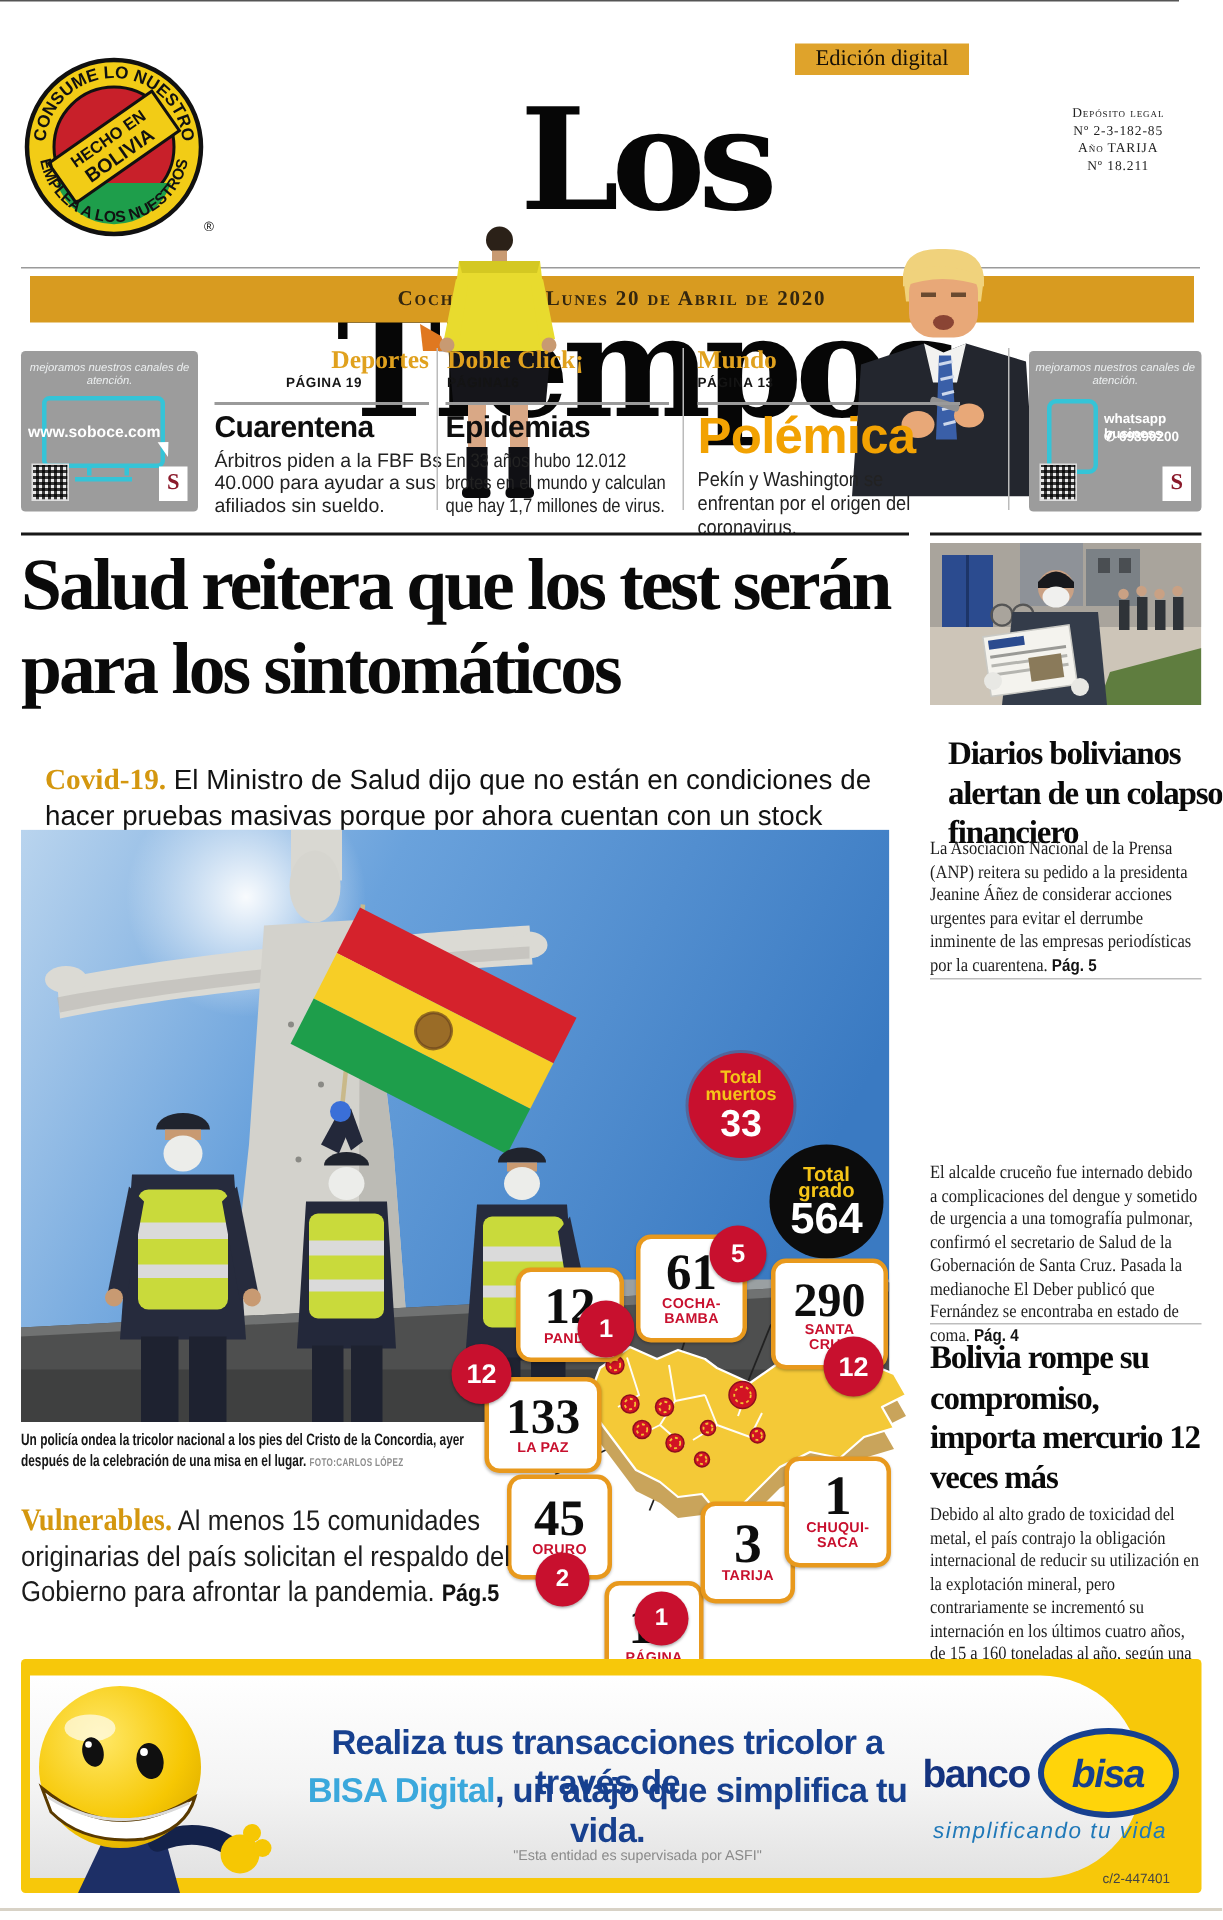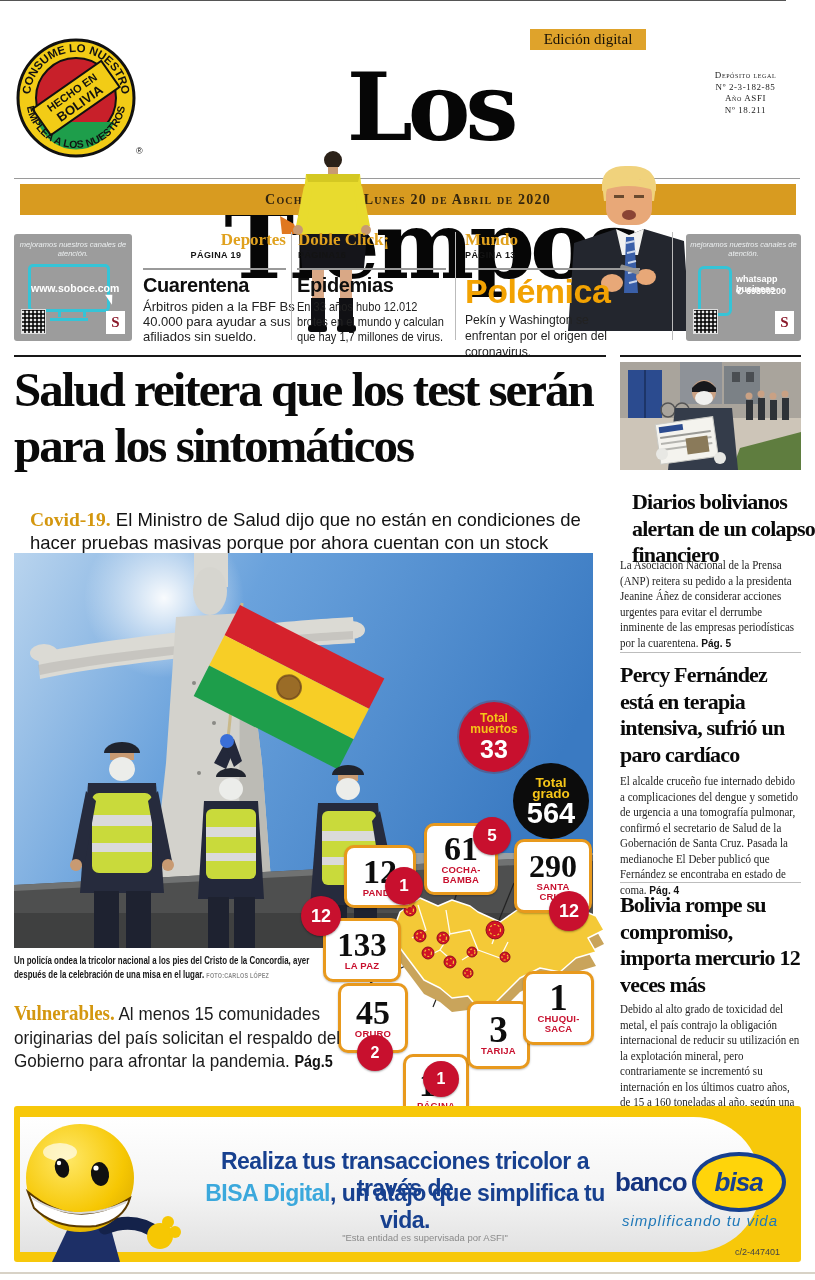--- a/index.html
+++ b/index.html
@@ -22,21 +22,21 @@
            display:flex;align-items:center;justify-content:center;
            font-family:"Liberation Serif",serif;font-variant:small-caps;font-weight:bold;
            font-size:14px;letter-spacing:1.2px;color:#33260f;}
   
   .promo{background:#9C9C9C;border-radius:3px;color:#f2f2f2;}
   .promo-left{left:14px;top:234px;width:118px;height:107px;}
   .promo-right{left:686px;top:234px;width:115px;height:107px;}
   .promo .tag{position:absolute;top:7px;left:4px;right:4px;text-align:center;
         font-style:italic;font-size:7.5px;line-height:8.5px;color:#eceff0;}
   .monitor{position:absolute;left:14px;top:30px;width:76px;height:42px;border:3px solid #35C4D7;
-        border-radius:5px;display:flex;align-items:center;justify-content:flex-start;
+        border-radius:5px;display:flex;align-items:center;justify-content:flex-end;
         font-weight:bold;font-size:10.5px;color:#fff;}
   .monitor-stand{position:absolute;left:44px;top:77px;width:22px;height:6px;border-left:3px solid #35C4D7;border-right:3px solid #35C4D7;}
   .monitor-base{position:absolute;left:36px;top:84px;width:38px;height:3px;background:#35C4D7;}
   .hand-cursor{position:absolute;left:94px;top:58px;width:0;height:0;
         border-left:6px solid #fff;border-top:4px solid transparent;border-bottom:8px solid transparent;transform:rotate(-35deg);}
   .phone{position:absolute;left:12px;top:32px;width:28px;height:44px;border:3px solid #35C4D7;border-radius:6px;}
   .promo-right .svc{position:absolute;left:50px;top:40px;font-weight:bold;font-size:9px;color:#fff;}
   .promo-right .phn{position:absolute;left:50px;top:52px;font-weight:bold;font-size:9px;color:#fff;}
   .qr{position:absolute;left:7px;bottom:7px;width:23px;height:23px;background:
         repeating-linear-gradient(0deg,#f4f4f4 0 2px,#3a3a3a 2px 4px),
@@ -141,21 +141,21 @@
       <textPath href="#arcB" startOffset="50%" text-anchor="middle">EMPLEA A LOS NUESTROS</textPath>
     </text>
     <text x="120" y="122" font-size="9" fill="#111">®</text>
   </svg>
 
   <div class="abs badge">Edición digital</div>
   <div class="abs masthead-title">Los Tiempos</div>
   <div class="abs legal">
     <div>Depósito legal</div>
     <div>Nº 2-3-182-85</div>
-    <div>Año ASFI</div>
+    <div>Año TARIJA</div>
     <div>Nº 18.211</div>
   </div>
 
   <div class="pre-datebar-rule abs"></div>
   <div class="abs datebar">Cochabamba, Lunes 20 de Abril de 2020</div>
 
   <svg class="abs" style="left:268px;top:146px;" width="130" height="186" viewBox="0 0 130 186">
     <circle cx="65" cy="14" r="9" fill="#2b2118"></circle>
     <rect x="60" y="21" width="10" height="7" fill="#C89A72"></rect>
     <path d="M38,28 L92,28 L99,88 L31,88 Z" fill="#E8DB2E"></path>
@@ -473,21 +473,20 @@
       <circle cx="100" cy="96" r="6" fill="#e8e8e4"></circle>
     </svg>
   </div>
 
   <h2 class="rc-h" style="top:477px;margin:12px;">Diarios bolivianos alertan de un colapso financiero</h2>
   <p class="rc-b" style="top:558px;margin:0;">
     <span>La Asociación Nacional de la Prensa (ANP) reitera su pedido a la presidenta Jeanine Áñez de considerar acciones urgentes para evitar el derrumbe inminente de las empresas periodísticas por la cuarentena. </span><span class="pageref">Pág. 5</span>
   </p>
   <div class="rc-rule" style="top:652px;"></div>
 
-  <h2 class="rc-h" style="top:662px;margin:0;">Percy Fernández está en terapia intensiva, sufrió un paro cardíaco</h2>
   <p class="rc-b" style="top:774px;margin:0;">
     <span>El alcalde cruceño fue internado debido a complicaciones del dengue y sometido de urgencia a una tomografía pulmonar, confirmó el secretario de Salud de la Gobernación de Santa Cruz. Pasada la medianoche El Deber publicó que Fernández se encontraba en estado de coma. </span><span class="pageref">Pág. 4</span>
   </p>
   <div class="rc-rule" style="top:882px;"></div>
 
   <h2 class="rc-h" style="top:892px;margin:0;">Bolivia rompe su compromiso, importa mercurio 12 veces más</h2>
   <p class="rc-b" style="top:1002px;margin:0;">
     <span>Debido al alto grado de toxicidad del metal, el país contrajo la obligación internacional de reducir su utilización en la explotación mineral, pero contrariamente se incrementó su internación en los últimos cuatro años, de 15 a 160 toneladas al año, según una investigación. </span><span class="pageref">Pág. 6</span>
   </p>
 

